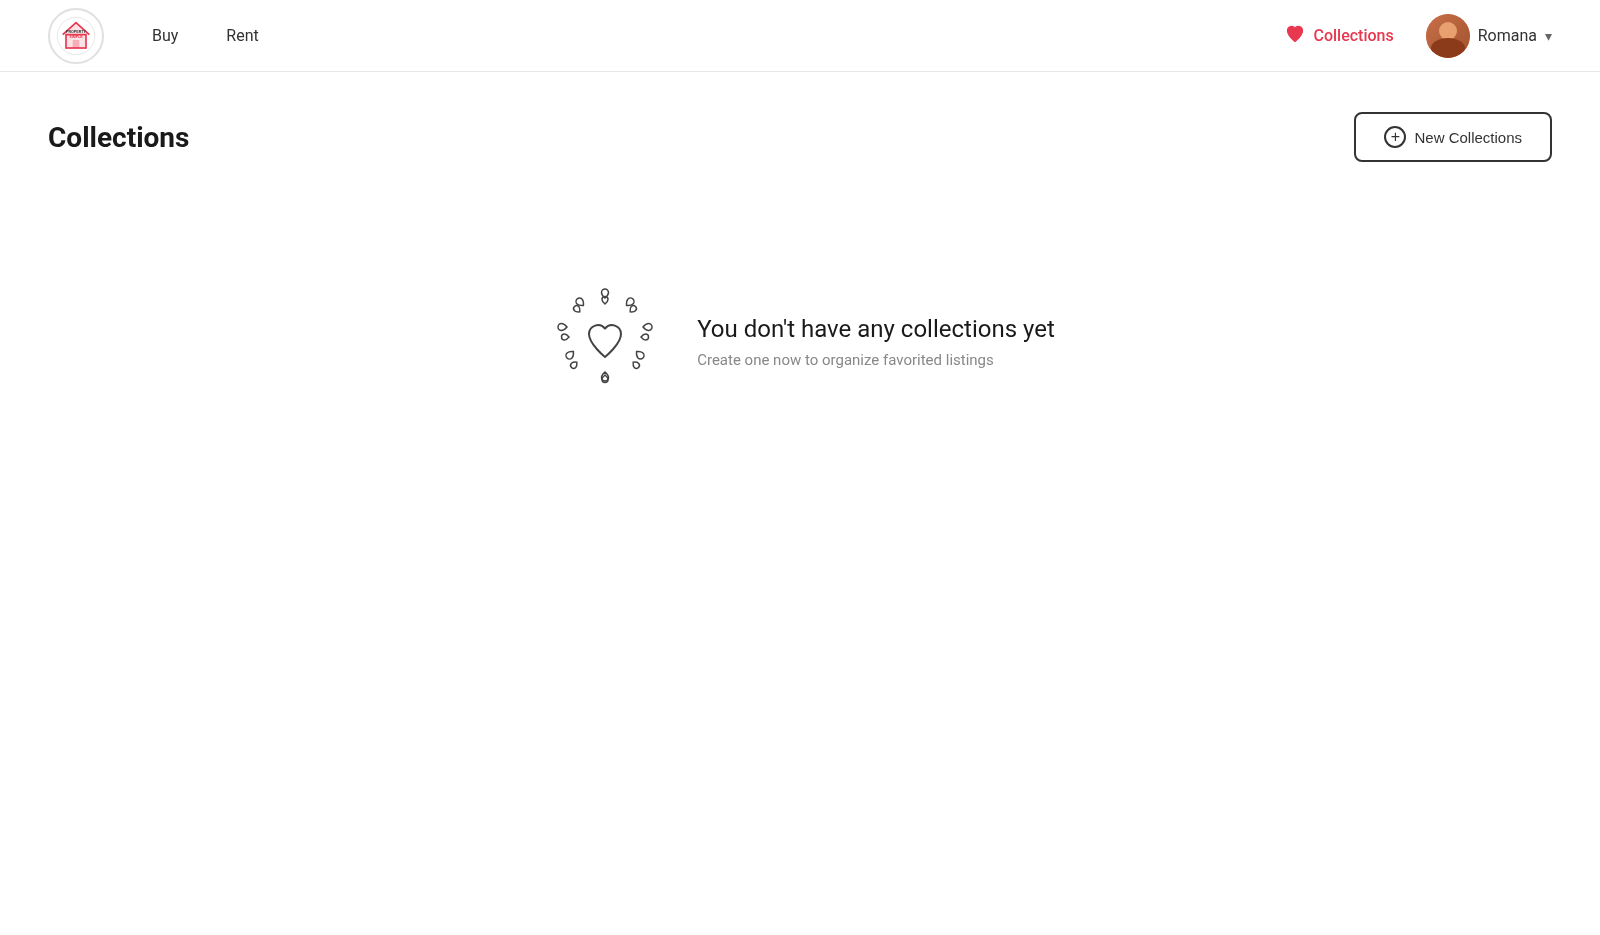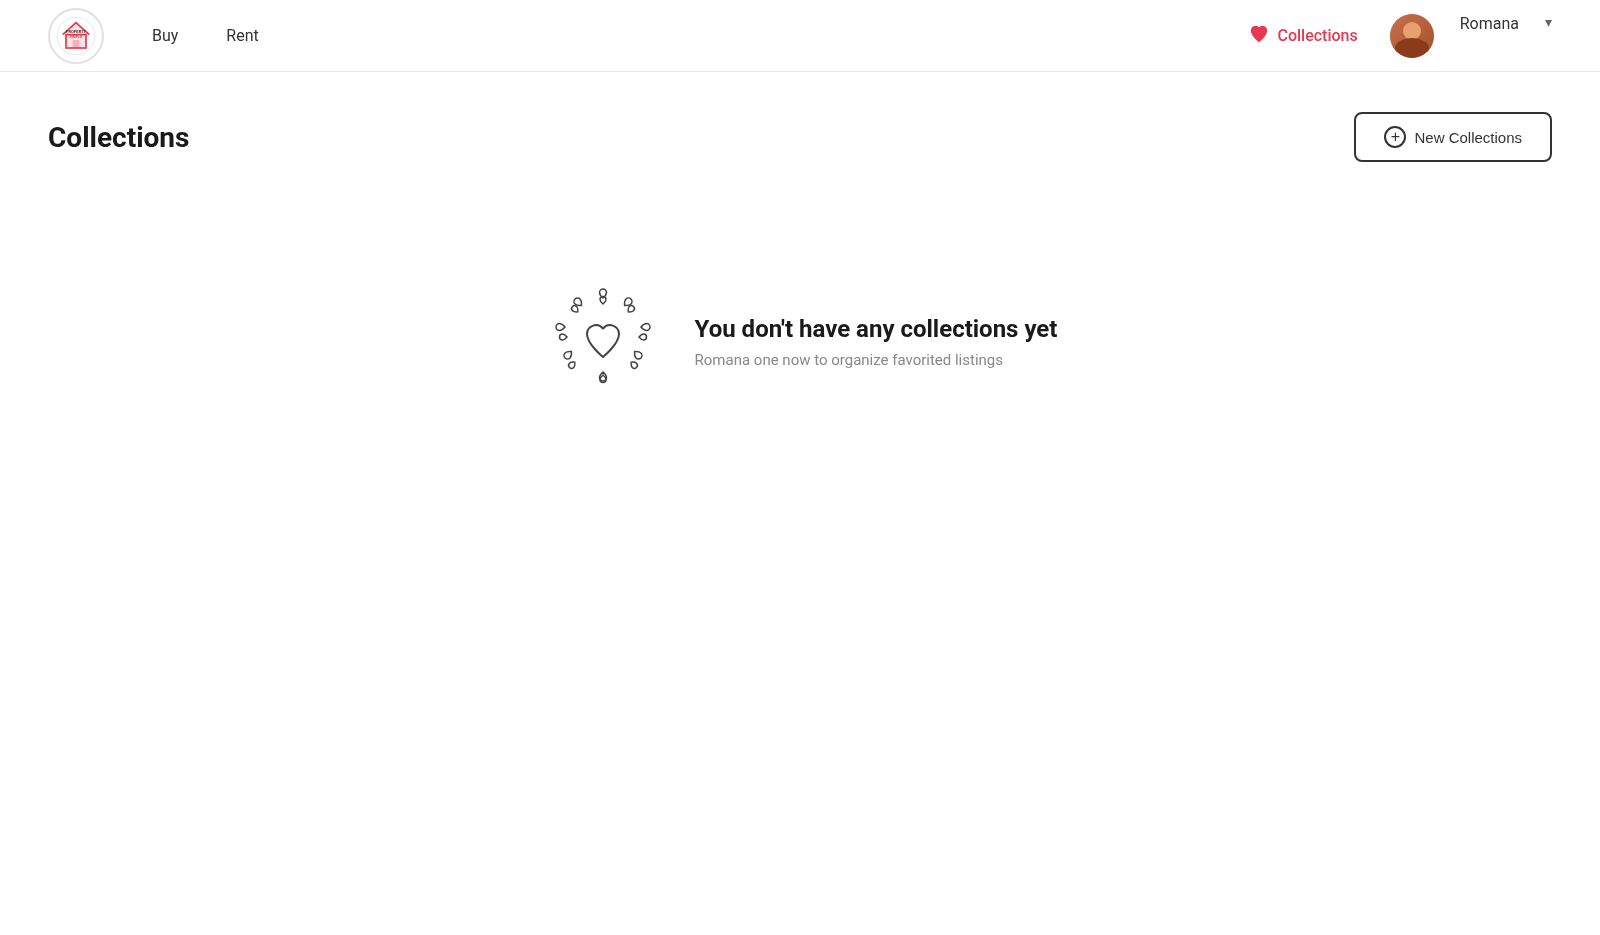--- a/index.html
+++ b/index.html
@@ -82,21 +82,22 @@
       font-weight: 500;
     }
 
     .heart-icon-nav svg {
       width: 20px;
       height: 20px;
     }
 
     .user-profile {
       display: flex;
-      gap: 26px;
+      align-items: center;
+      gap: 8px;
       cursor: pointer;
     }
 
     .avatar {
       width: 44px;
       height: 44px;
       border-radius: 50%;
       background: #c97b5a;
       overflow: hidden;
       display: flex;
@@ -197,21 +198,21 @@
     .empty-state {
       display: flex;
       align-items: center;
       justify-content: center;
       margin-top: 120px;
       gap: 32px;
     }
 
     .empty-text h2 {
       font-size: 24px;
-      font-weight: 700;
+      font-weight: 400;
       color: #1a1a1a;
       margin-bottom: 8px;
     }
 
     .empty-text p {
       font-size: 15px;
       color: #888;
       font-weight: 400;
     }
 
@@ -320,16 +321,16 @@
       <g transform="translate(20,55) rotate(270)">
         <path d="M0 4 C0 4 -3 1.5 -3 -0.5 a3 3 0 0 1 6 0 C3 1.5 0 4 0 4z" fill="none" stroke="#444" stroke-width="1.5"></path>
       </g>
       <g transform="translate(32,27) rotate(315)">
         <path d="M0 4 C0 4 -3 1.5 -3 -0.5 a3 3 0 0 1 6 0 C3 1.5 0 4 0 4z" fill="none" stroke="#444" stroke-width="1.5"></path>
       </g>
     </svg>
 
     <div class="empty-text">
       <h2>You don't have any collections yet</h2>
-      <p>Romana one now to organize favorited listings</p>
+      <p>Create one now to organize favorited listings</p>
     </div>
   </div>
 </main>
 
 </body></html>

